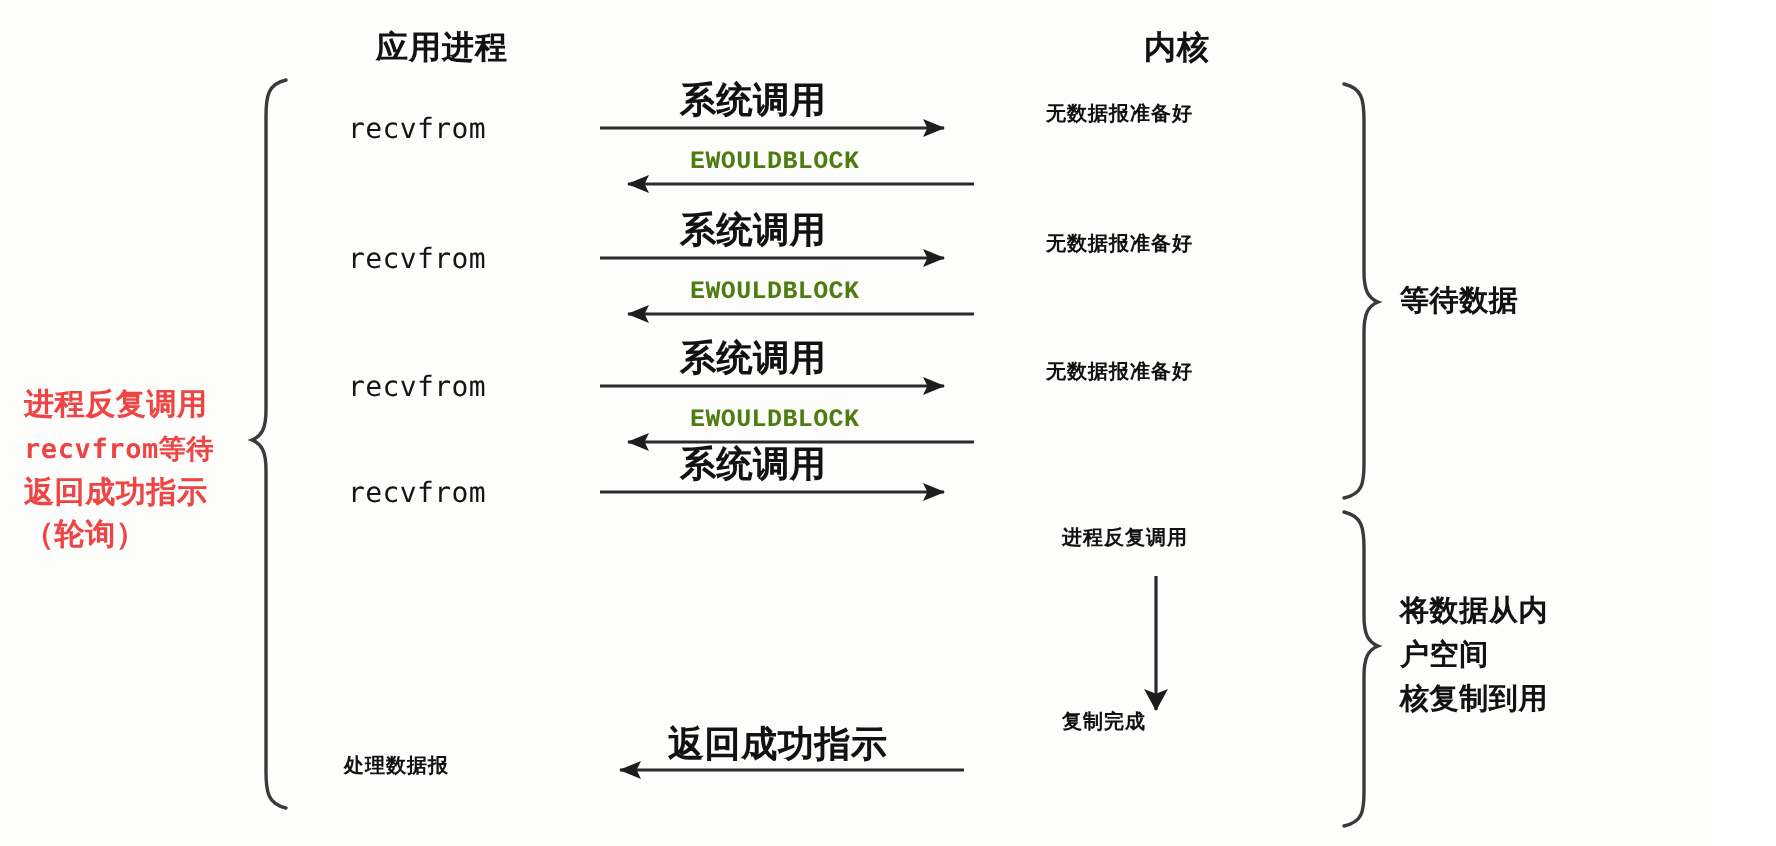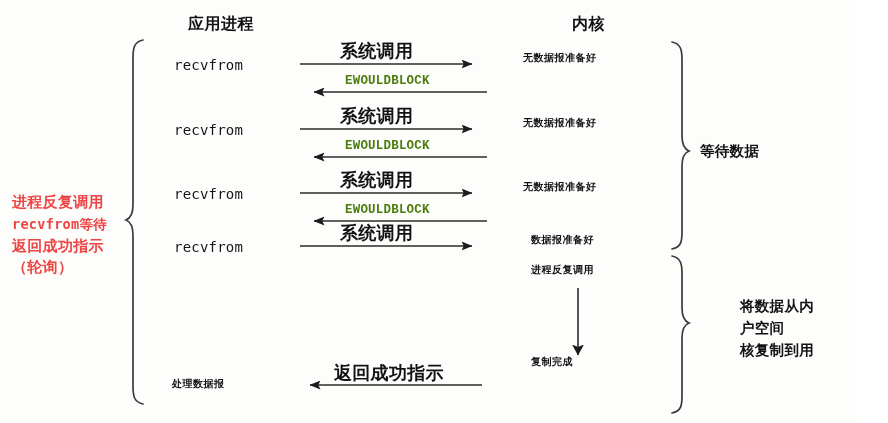--- a/index.html
+++ b/index.html
@@ -207,28 +207,27 @@
   <div class="txt cn-small" style="left:340px; top:169px;">系统调用</div>
   <div class="txt ewb" style="left:345px; top:203px;">EWOULDBLOCK</div>
 
   <div class="txt cn-small" style="left:340px; top:222px;">系统调用</div>
 
   <div class="txt cn-small" style="left:334px; top:362px;">返回成功指示</div>
 
   <div class="txt cn" style="left:523px; top:52px;">无数据报准备好</div>
   <div class="txt cn" style="left:523px; top:117px;">无数据报准备好</div>
   <div class="txt cn" style="left:523px; top:181px;">无数据报准备好</div>
-  <div class="txt cn" style="left:531px; top:234px;">数据报准备好</div>
 
   <div class="txt cn" style="left:531px; top:264px;">进程反复调用</div>
   <div class="txt cn" style="left:531px; top:356px;">复制完成</div>
 
   <div class="rightblock" style="left:700px; top:141px;">
     <div>等待数据</div>
   </div>
 
-  <div class="rightblock" style="left:740px; top:296px;">
+  <div class="rightblock" style="left:700px; top:296px;">
     <div>将数据从内</div>
     <div>户空间</div>
     <div>核复制到用</div>
   </div>
 
 </div>
 
 </body></html>

